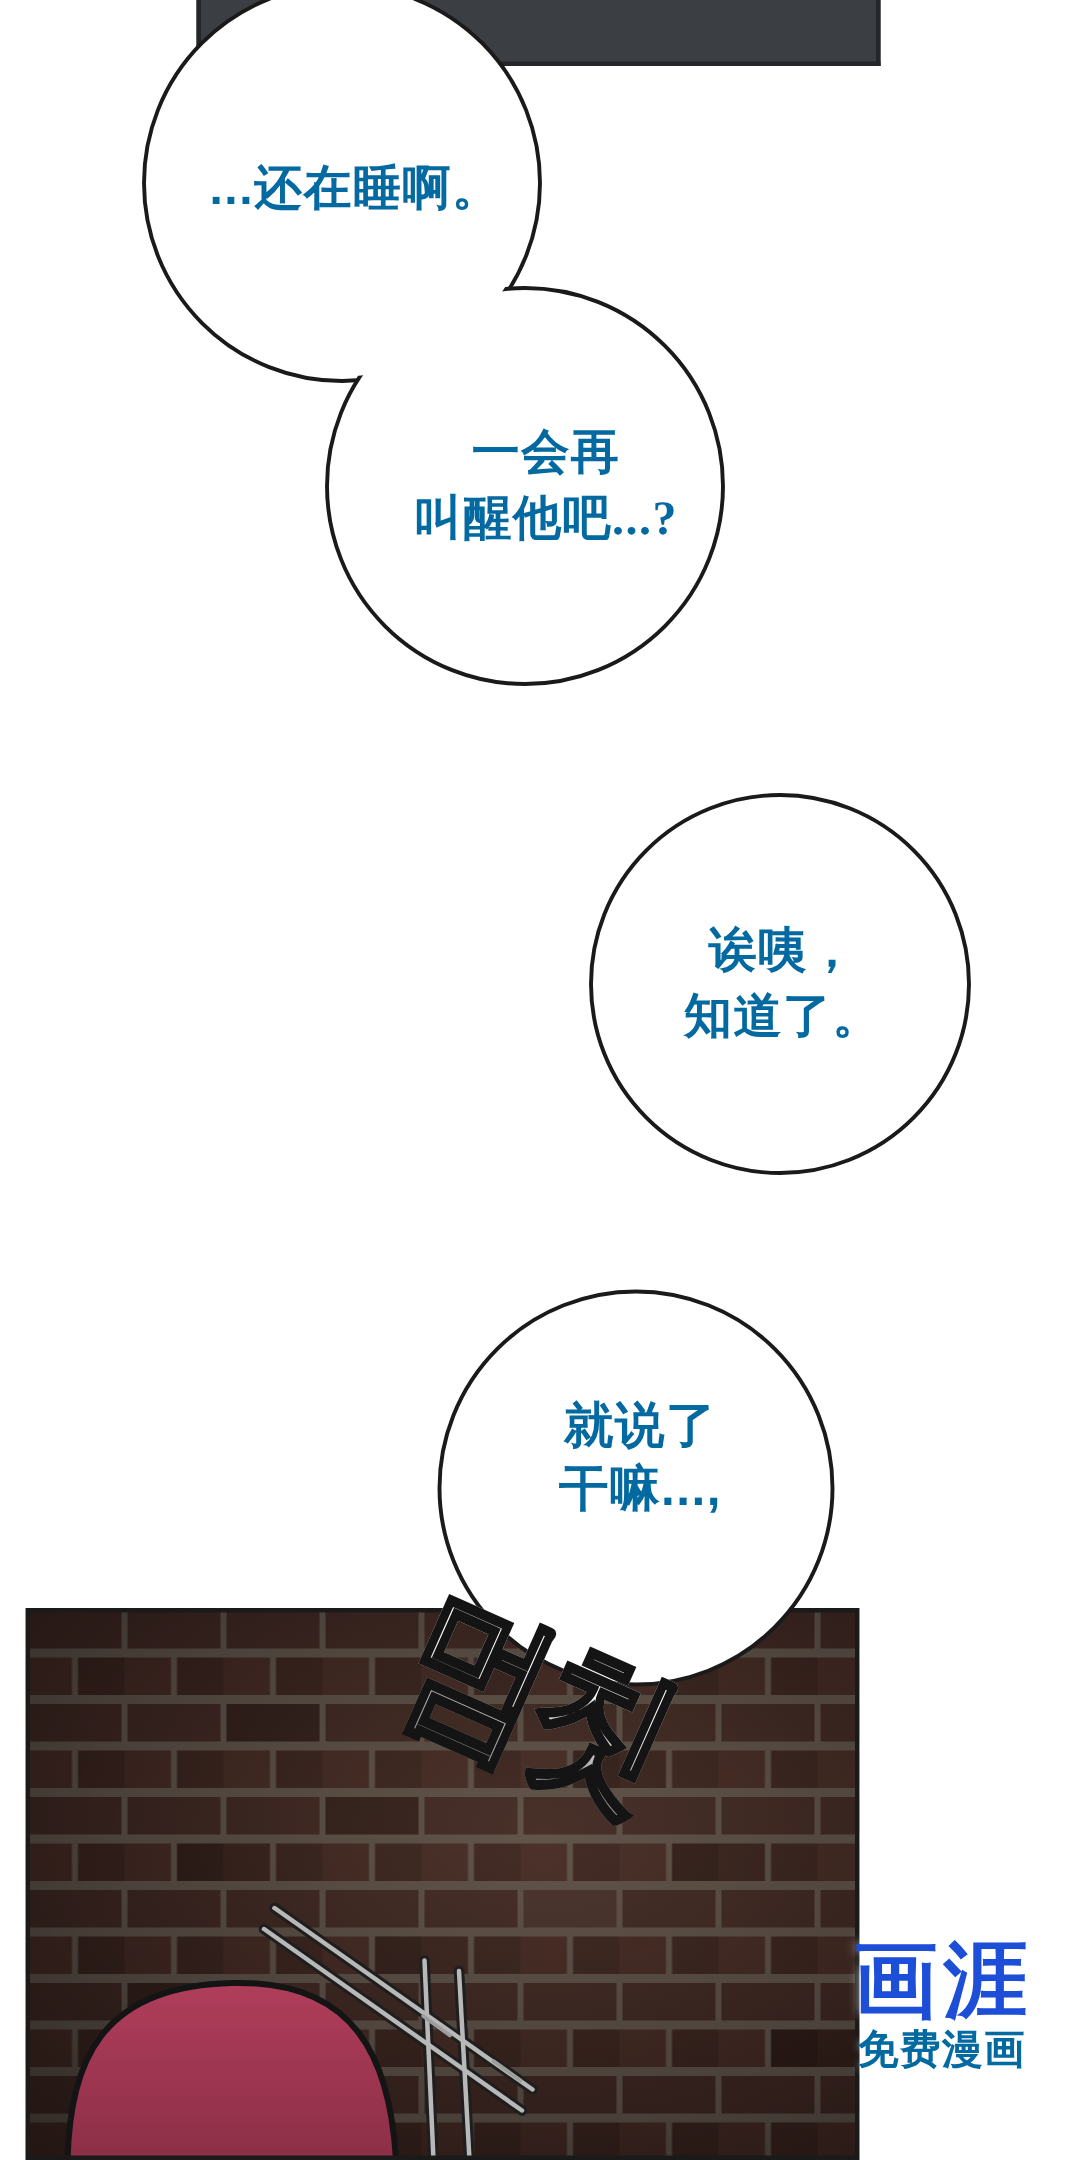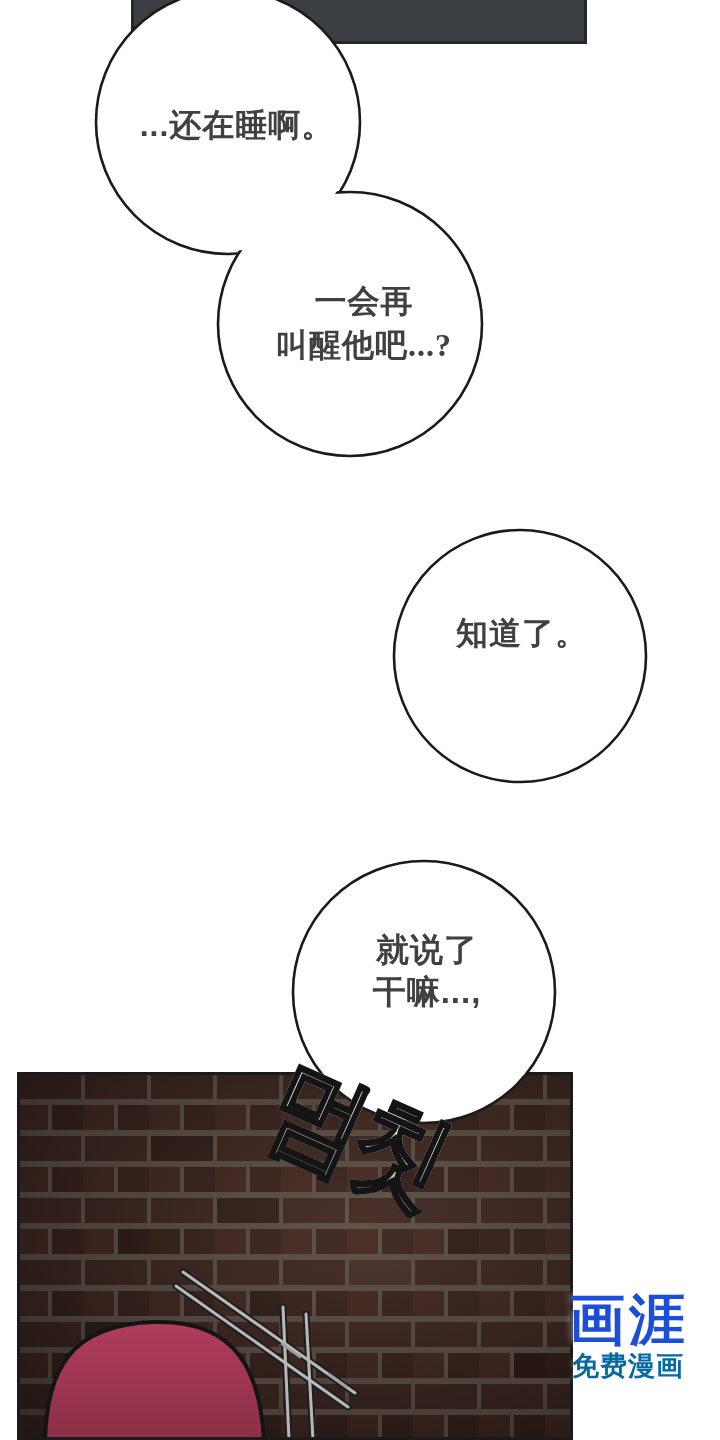--- a/index.html
+++ b/index.html
@@ -18,21 +18,21 @@
     box-sizing:border-box;
   }
 
   
   .bubble-svg{left:0;top:0;pointer-events:none;}
 
   
   .btext{
     position:absolute;width:320px;text-align:center;
     font-weight:bold;font-size:32px;line-height:44px;
-    color:#404040;letter-spacing:1px;white-space:nowrap;
+    color:#0369a1;letter-spacing:1px;white-space:nowrap;
   }
   .btext-1{left:77px;top:103px;}
   .btext-2{left:204px;top:279px;font-family:Liberation Serif, serif;}
   .btext-3{left:362px;top:611px;}
   .btext-4{left:267px;top:929px;font-size:33px;line-height:42px;}
 
   
   .panel-svg{left:17px;top:1072px;}
 
   
@@ -136,20 +136,21 @@
 <div class="btext btext-1">
   <div>...还在睡啊。</div>
 </div>
 
 <div class="btext btext-2">
   <div>一会再</div>
   <div>叫醒他吧...?</div>
 </div>
 
 <div class="btext btext-3">
+  <div>诶咦，</div>
   <div>知道了。</div>
 </div>
 
 <div class="btext btext-4">
   <div>就说了</div>
   <div>干嘛...,</div>
 </div>
 
 <div class="sfx">멈칫</div>
 

